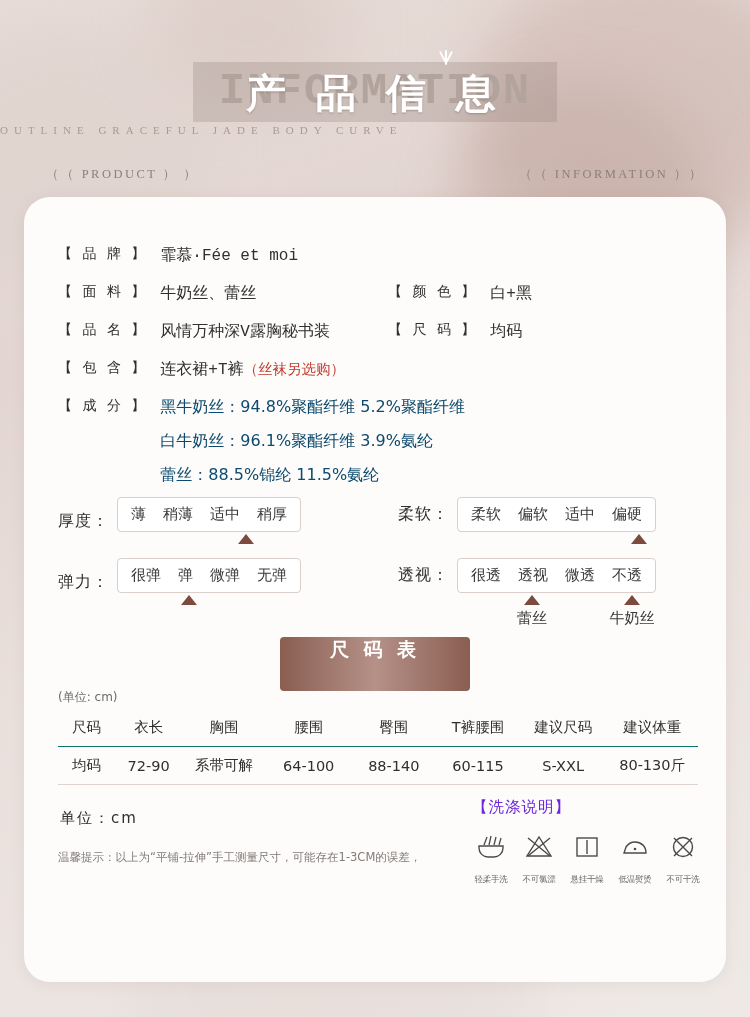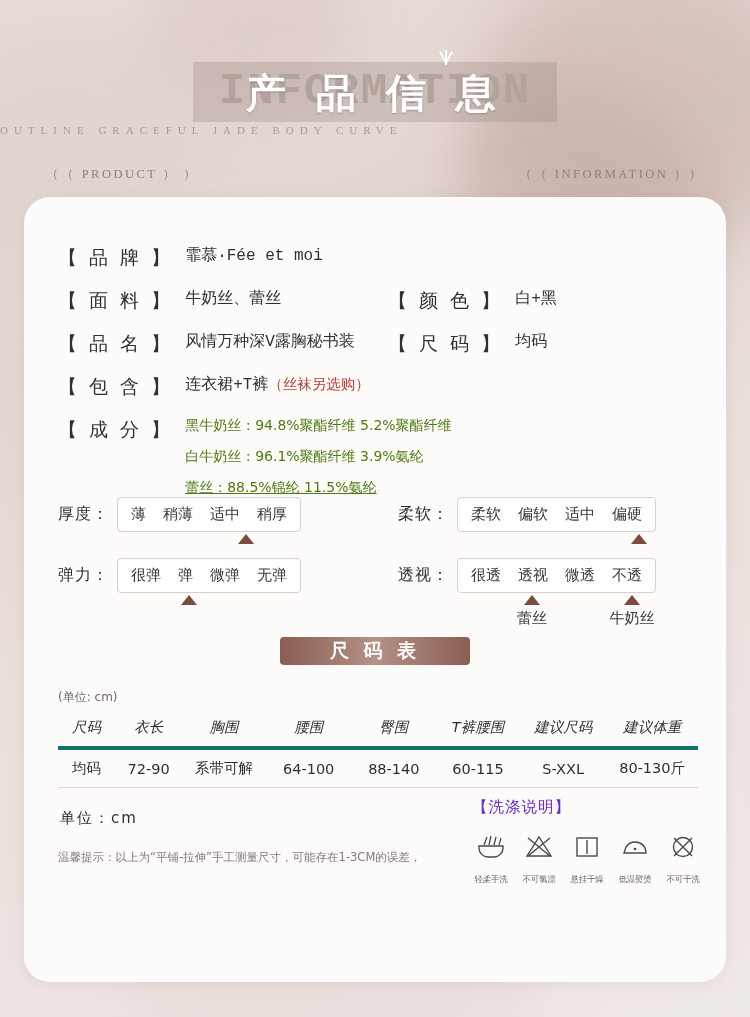--- a/index.html
+++ b/index.html
@@ -127,21 +127,21 @@
   .spec-row {
     display: flex;
     align-items: flex-start;
     margin-bottom: 17px;
     position: relative;
   }
   .spec-col-left { width: 330px; display: flex; align-items: flex-start;}
   .spec-col-right { display: flex; align-items: flex-start;}
   .lbl {
     font-family: "DejaVu Sans", sans-serif;
-    font-size: 19px;
+    font-size: 14px;
     color: #30302f;
     letter-spacing: 3px;
     white-space: nowrap;
     flex: none;
   }
   .val {
     font-family: Liberation Mono, monospace;
     font-size: 16px;
     color: #30302f;
     margin-left: 12px;
@@ -149,43 +149,43 @@
   }
   .val .note {
     color: #c0392b;
     font-size: 14.5px;
   }
   .comp-lines {
     margin-left: 12px;
   }
   .comp-lines div {
     font-family: "DejaVu Sans", sans-serif;
-    font-size: 14px;
-    color: #4d7c0f;
+    font-size: 16px;
+    color: #0c4a6e;
     margin-bottom: 13px;
     white-space: nowrap;
   }
-  .comp-lines div:last-child { margin-bottom: 0; text-decoration: underline; }
+  .comp-lines div:last-child { margin-bottom: 0; }
 
   
   .ratings {
     position: absolute;
     left: 34px; top: 300px;
     width: 640px;
   }
   .rating-row {
     display: flex;
     margin-bottom: 26px;
   }
   .rating-group {
     display: flex;
     align-items: center;
     position: relative;
   }
-  .rating-group.first { width: 340px; }
+  .rating-group.first { width: 340px; align-items: flex-end; }
   .rg-label {
     font-family: "DejaVu Sans", sans-serif;
     font-size: 16px;
     color: #2f2f2e;
     margin-right: 8px;
     letter-spacing: 1px;
   }
   .rg-box {
     border: 1px solid #d9cfcb;
     border-radius: 4px;
@@ -218,25 +218,25 @@
     transform: translateX(-50%);
     white-space: nowrap;
   }
 
   
   .sizechart-btn {
     position: absolute;
     left: 50%;
     transform: translateX(-50%);
     top: 440px;
-    width: 190px; height: 28px;
+    width: 190px; height: 54px;
     background: linear-gradient(90deg,#8a5e51 0%, #b59188 50%, #8a5e51 100%);
     border-radius: 4px;
     display: flex;
-    align-items: center;
+    align-items: flex-start;
     justify-content: center;
   }
   .sizechart-btn span {
     font-family: "DejaVu Serif", serif;
     font-size: 19px;
     font-weight: 700;
     letter-spacing: 4px;
     color: #fff;
   }
   .unit-note {
@@ -255,21 +255,21 @@
     border-collapse: collapse;
   }
   .size-table th, .size-table td {
     font-family: "DejaVu Sans", sans-serif;
     font-weight: normal;
     font-size: 14.5px;
     color: #2f2f2e;
     text-align: center;
     padding: 9px 0;
   }
-  .size-table thead tr { border-bottom: 4px solid #0f766e; font-style: italic; }
+  .size-table thead tr { border-bottom: 1px solid #0f766e; }
   .size-table tbody tr { border-bottom: 1px solid #ddd4d0; }
 
   .unit-bottom {
     position: absolute;
     left: 36px; top: 612px;
     font-family: "DejaVu Sans", sans-serif;
     font-size: 15px;
     color: #2f2f2e;
     letter-spacing: 2px;
   }

